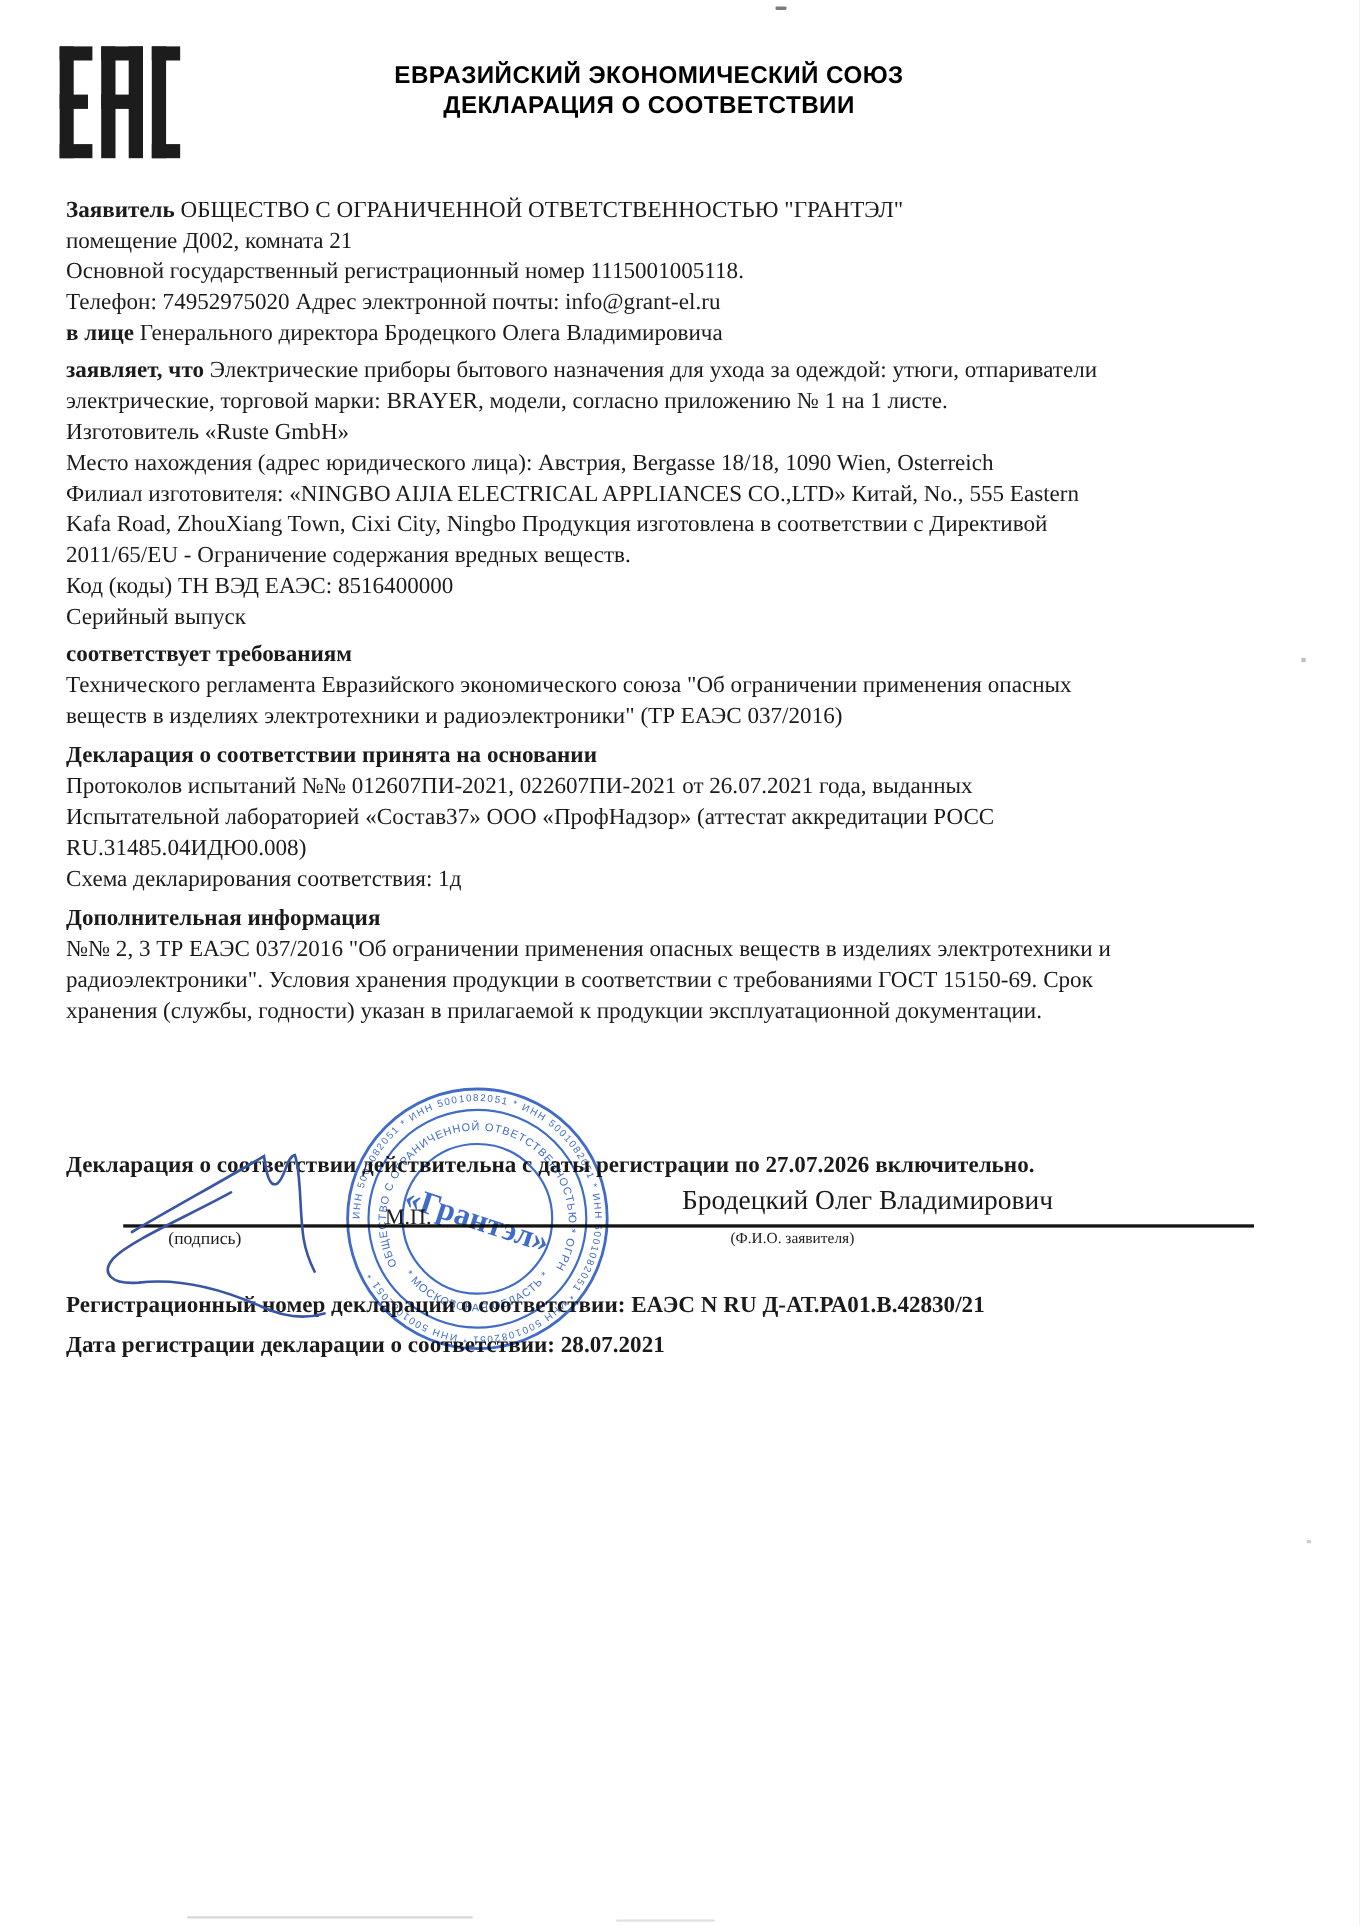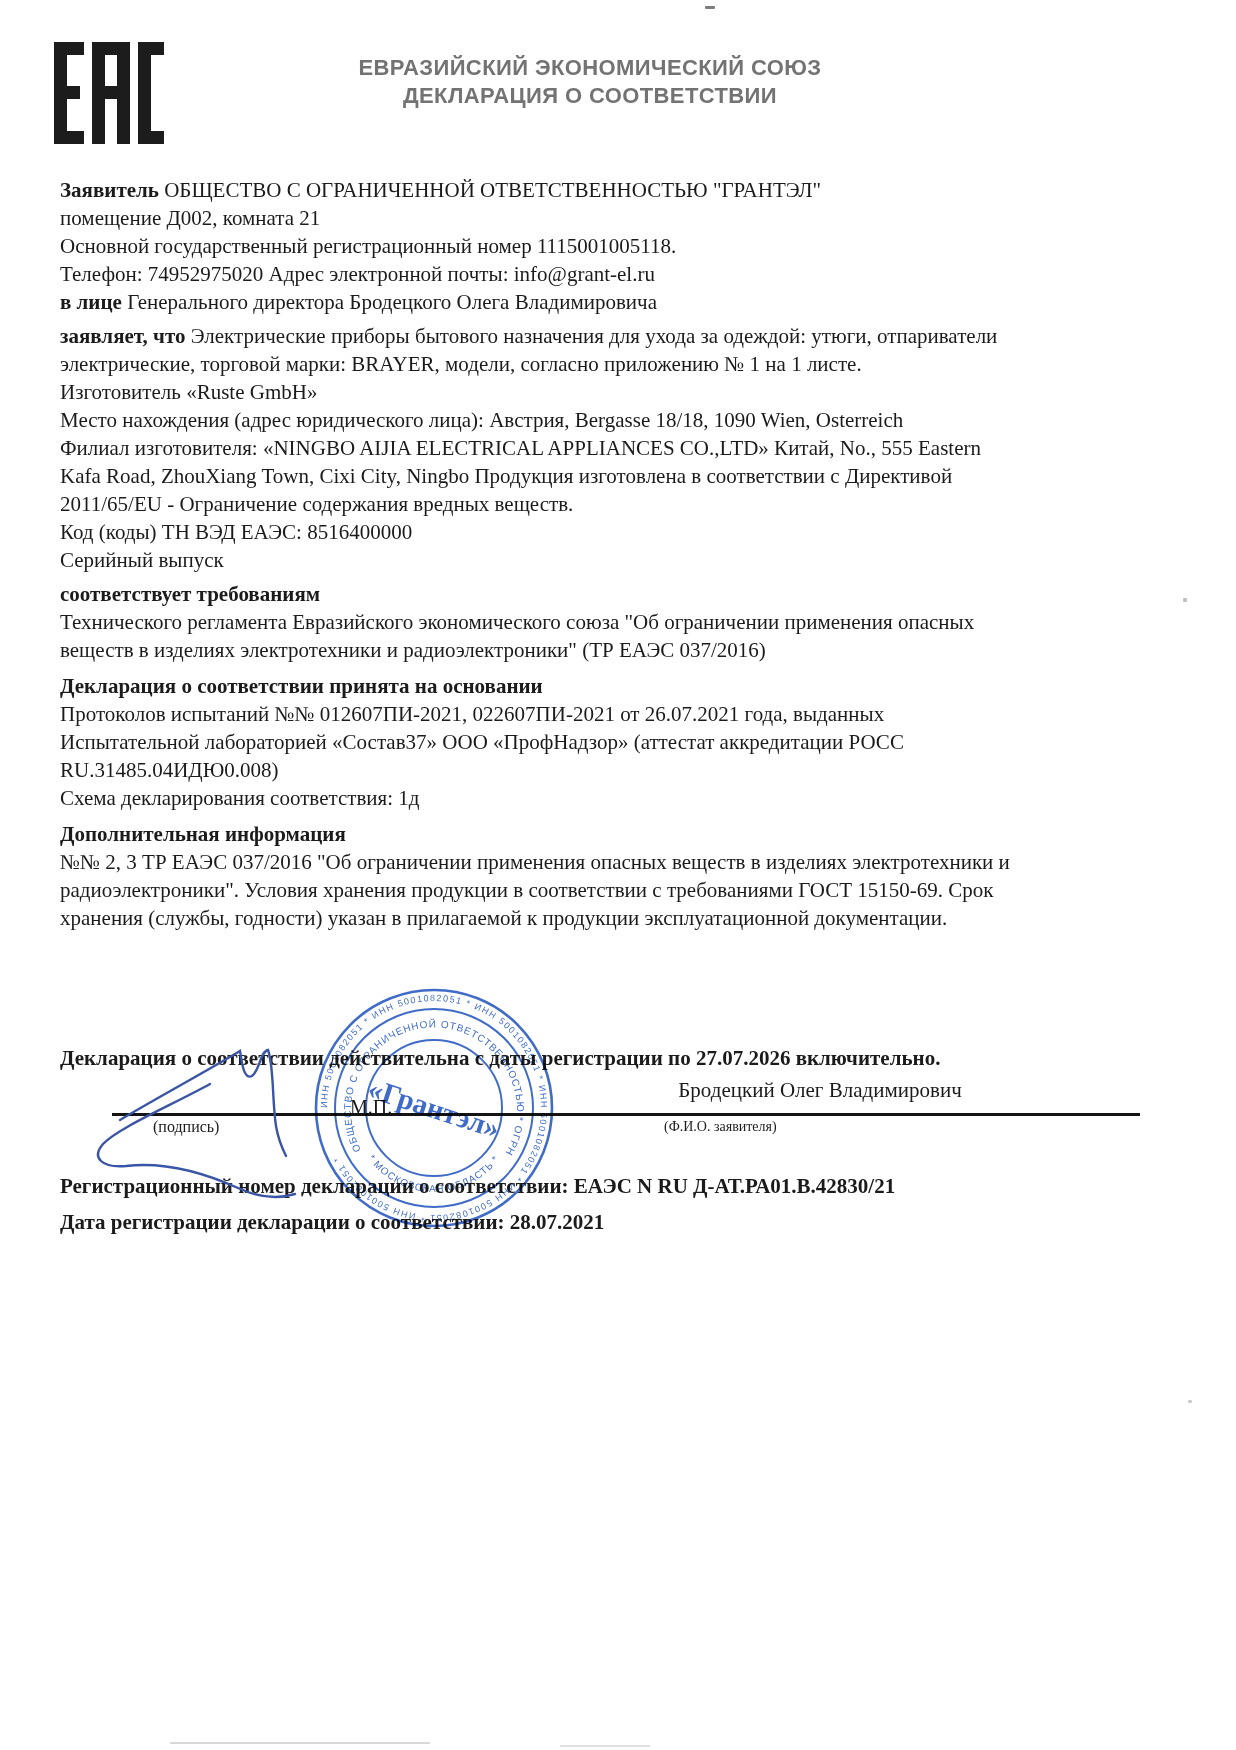--- a/index.html
+++ b/index.html
@@ -5,35 +5,35 @@
   html,body{margin:0;padding:0;background:#e8e8e8;}
   .page{
     position:relative;width:1236px;height:1750px;margin:0 auto;background:#ffffff;
     font-family:"Liberation Serif", serif;color:#1b1b1b;overflow:hidden;
   }
   
   .eac-logo{position:absolute;left:54px;top:42px;}
   .doc-title{
     position:absolute;left:280px;top:54px;width:620px;text-align:center;
     font-family:"Liberation Sans", sans-serif;font-weight:bold;font-size:22px;line-height:28px;
-    letter-spacing:0.4px;color:#737373;
+    letter-spacing:0.4px;color:#000000;
   }
   
   .doc-body{position:absolute;left:60px;top:176px;width:1120px;font-size:21px;}
   .doc-body .line{white-space:nowrap;height:28px;line-height:28px;}
   .doc-body .line b{font-weight:bold;}
   .validity{
     position:absolute;left:60px;top:1046px;width:1120px;font-size:21px;font-weight:bold;
     white-space:nowrap;
   }
   
   .sig-rule{position:absolute;left:112px;top:1113px;width:1028px;height:2.5px;background:#141414;}
   .sign-label{position:absolute;left:153px;top:1118px;width:120px;font-size:16px;}
   .mp-label{position:absolute;left:350px;top:1096px;font-size:20px;}
-  .fio-name{position:absolute;left:620px;top:1078px;width:400px;text-align:center;font-size:21px;}
+  .fio-name{position:absolute;left:620px;top:1078px;width:400px;font-size:25px;}
   .fio-label{position:absolute;left:664px;top:1119px;width:300px;text-align:left;font-size:14px;}
   .signature-svg{position:absolute;left:90px;top:1038px;z-index:4;}
   .stamp-svg{position:absolute;left:312px;top:986px;z-index:5;mix-blend-mode:multiply;opacity:0.92;}
   
   .footer-reg{position:absolute;left:60px;top:1174px;font-size:21px;font-weight:bold;white-space:nowrap;}
   .footer-date{position:absolute;left:60px;top:1210px;font-size:21px;font-weight:bold;white-space:nowrap;}
   
   .speck{position:absolute;background:#9a9a9a;border-radius:1px;}
   .speck.s1{left:705px;top:6px;width:10px;height:3px;background:#7d7d7d;}
   .speck.s2{left:1183px;top:598px;width:4px;height:4px;background:#c0c0c0;}

